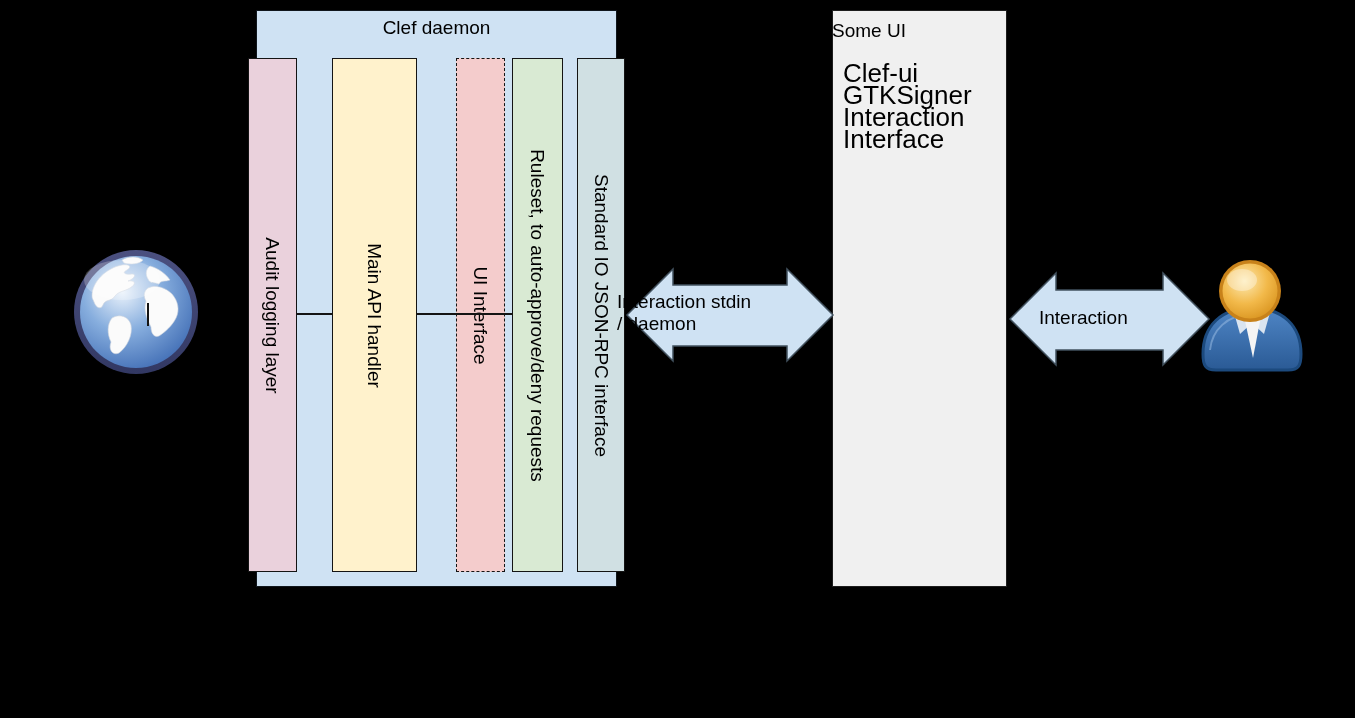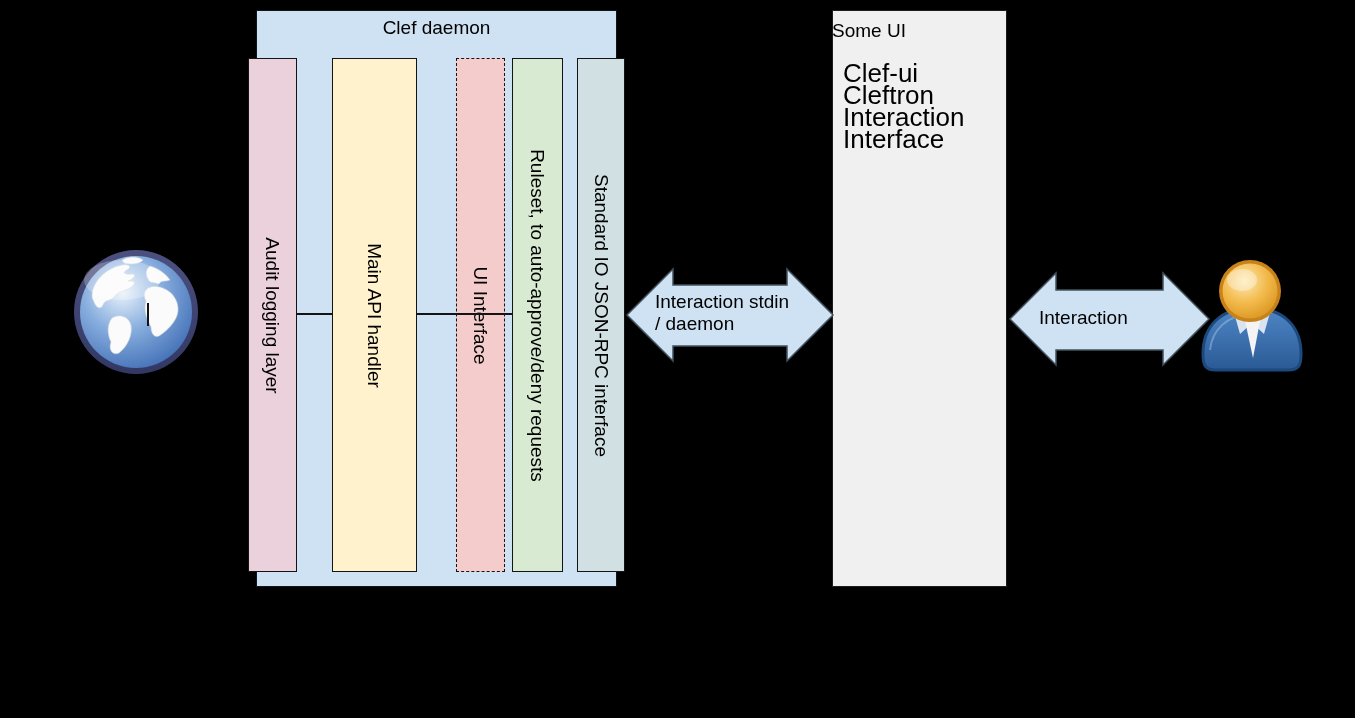--- a/index.html
+++ b/index.html
@@ -108,30 +108,30 @@
       <path d="M80 20 C88 22 96 28 100 34 C95 36 91 34 89 38 C84 36 80 38 78 33 C75 28 76 23 80 20 Z"></path>
       <path d="M78 42 C86 38 96 42 102 48 C108 55 110 64 106 72 C102 80 95 86 89 90 C84 92 81 87 81 81 C77 73 73 64 76 55 C73 50 74 45 78 42 Z"></path>
       <path d="M42 72 C50 67 59 71 61 79 C63 89 57 101 49 107 C43 110 38 104 41 96 C37 88 37 78 42 72 Z"></path>
     </g>
     <ellipse cx="52" cy="34" rx="38" ry="20" fill="#ffffff" opacity="0.25"></ellipse>
   </svg>
 
   <svg class="abs arrow-svg" style="left:620px;top:260px;" width="220" height="110" viewBox="0 0 220 110">
     <polygon points="7,55 53,9 53,25 167,25 167,9 213,55 167,101 167,86 53,86 53,101" stroke="#42525f" stroke-width="1.5" fill="#cfe2f3"></polygon>
   </svg>
-  <div class="abs arrow-label" style="left:655px;top:291px;">
+  <div class="abs arrow-label" style="left:617px;top:291px;">
     <div>Interaction stdin</div>
     <div>/ daemon</div>
   </div>
 
   <div class="abs someui-box" style="background: rgb(240, 240, 240);"></div>
   <div class="abs someui-title">Some UI</div>
   <div class="abs someui-list">
     <div>Clef-ui</div>
-    <div>Cleftron</div>
+    <div>GTKSigner</div>
     <div>Interaction</div>
     <div>Interface</div>
   </div>
 
   <svg class="abs arrow-svg" style="left:1000px;top:265px;" width="220" height="110" viewBox="0 0 220 110">
     <polygon points="10,54 56,8 56,25 163,25 163,8 209,54 163,100 163,85 56,85 56,100" stroke="#42525f" stroke-width="1.5" fill="#cfe2f3"></polygon>
   </svg>
   <div class="abs arrow-label" style="left:1039px;top:307px;">Interaction</div>
 
   <svg class="abs icon-svg" style="left:1195px;top:248px;" width="115" height="130" viewBox="0 0 115 130">

